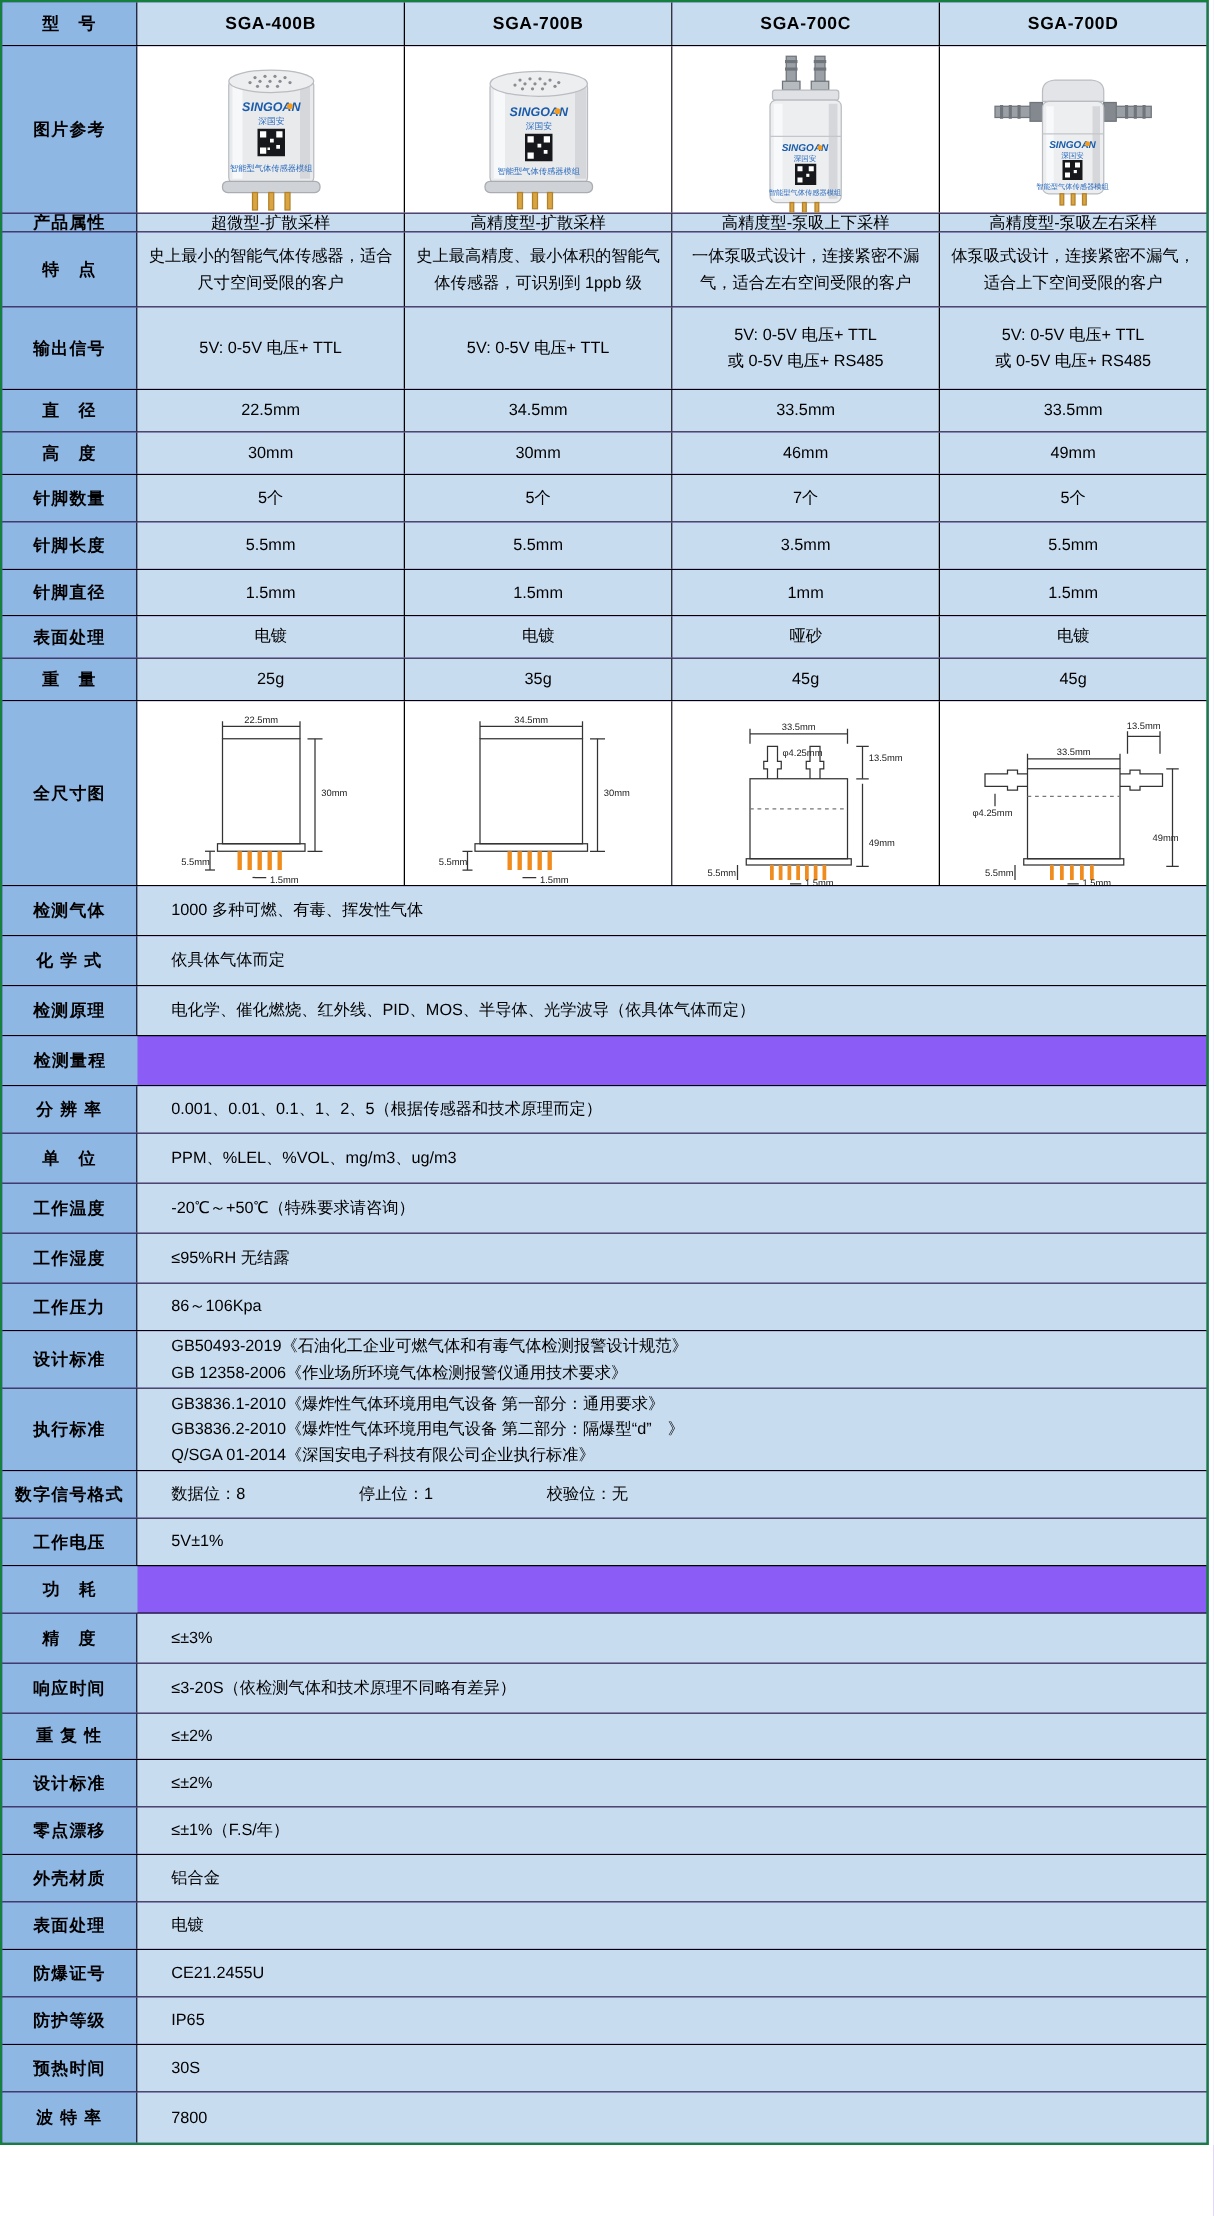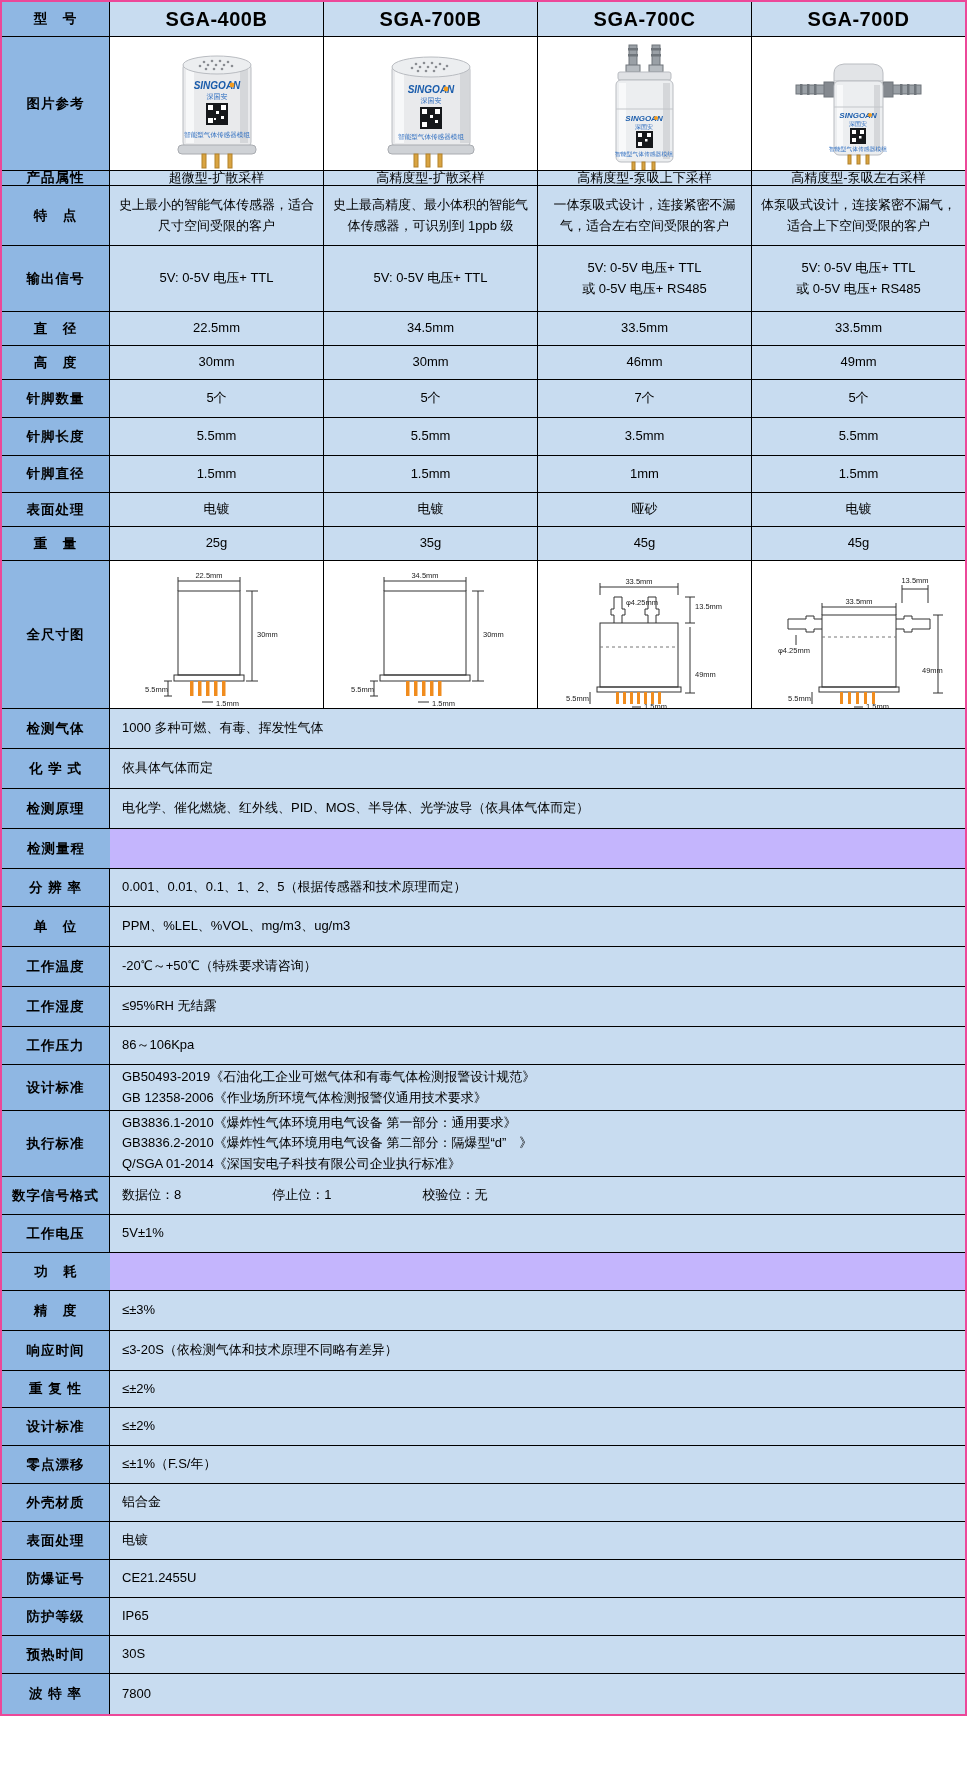--- a/index.html
+++ b/index.html
@@ -1,26 +1,26 @@
 <!DOCTYPE html>
 <html><head>
 <meta charset="utf-8">
 <style>
   html,body{margin:0;padding:0;background:#fff;}
   body{width:971px;font-family:"Liberation Sans",sans-serif;color:#000;-webkit-font-smoothing:none;}
-  .table{width:967px;border:2px solid #ec4899;box-sizing:border-box;background:#c4b5fd;}
+  .table{width:967px;border:2px solid #15803d;box-sizing:border-box;background:#8b5cf6;}
   .row{display:flex;border-bottom:1px solid #000;box-sizing:border-box;}
   .row:last-child{border-bottom:none;}
   .cell{border-right:1px solid #000;box-sizing:border-box;display:flex;align-items:center;justify-content:center;overflow:hidden;}
   .cell:last-child{border-right:none;}
   .lbl{flex:0 0 108px;background:#8fb7e3;font-weight:bold;font-size:13.5px;text-align:center;letter-spacing:1px;}
   .val{flex:1 1 0;background:#c8dcf0;font-size:13px;text-align:center;white-space:pre-line;line-height:1.55;padding:2px 6px;}
-  .hdr .val{font-weight:bold;font-size:20px;letter-spacing:.5px;}
+  .hdr .val{font-weight:bold;font-size:14px;letter-spacing:.5px;}
   .white{background:#fff;padding:0;}
-  .full{justify-content:flex-start;text-align:left;padding-left:12px;}
+  .full{justify-content:flex-start;text-align:left;padding-left:27px;}
   
   .h35{height:35px}.h134{height:134px}.h33{height:15px}.h60{height:60px}.h66{height:66px}
   .h34{height:34px}.h38{height:38px}.h37{height:37px}.h148{height:148px}
   .h40{height:40px}.h46{height:46px}.h64{height:66px}
   svg{display:block;}
   svg text{font-family:"Liberation Sans",sans-serif;}
   .dimtxt{font-size:7.5px;fill:#222;}
   .brandtxt{font-weight:bold;font-style:italic;fill:#1a5cab;}
   .cntxt{fill:#2a6bbf;}
 </style>

